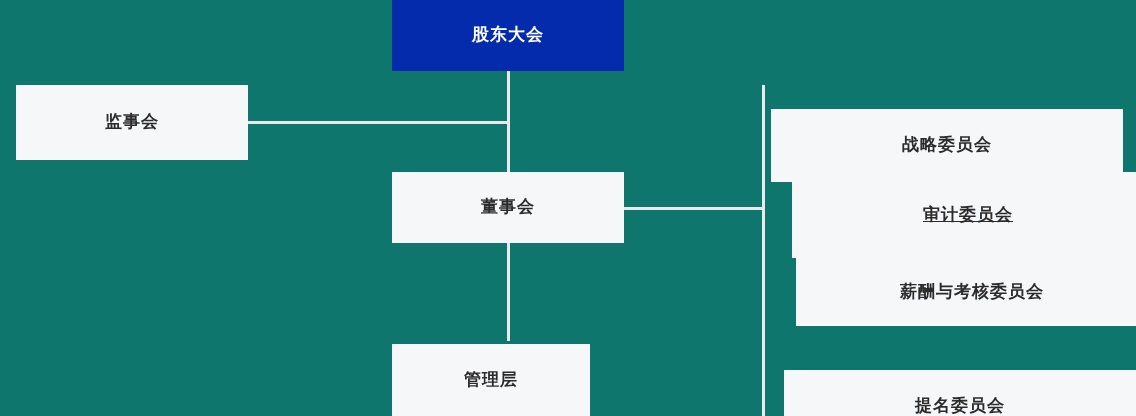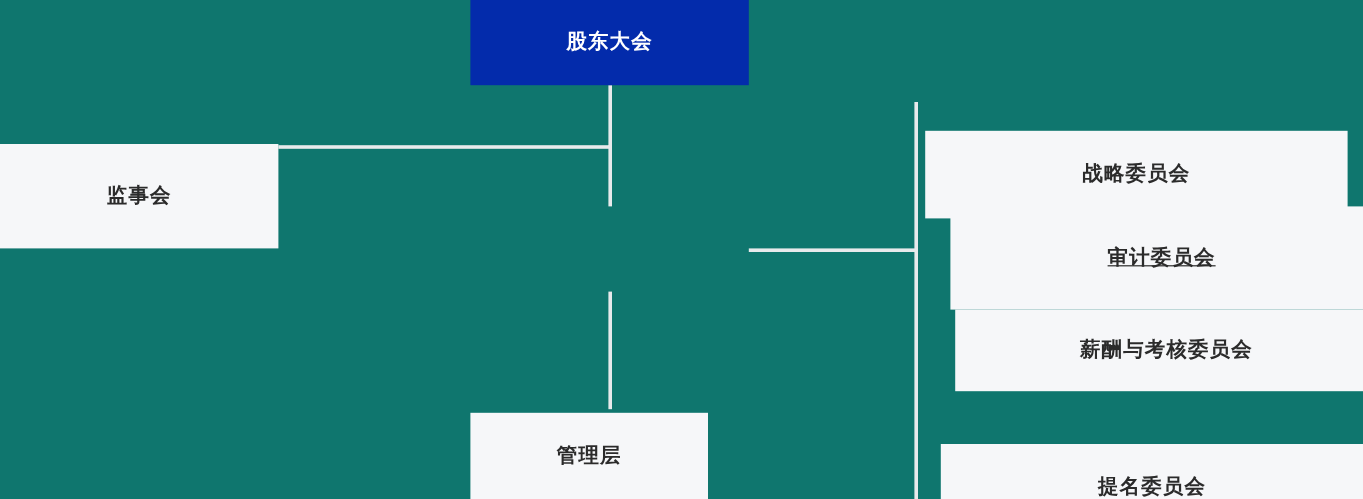--- a/index.html
+++ b/index.html
@@ -62,22 +62,23 @@
   <div class="connector connector-v" style="left:507px; top:121px; height:51px;"></div>
 
   <div class="connector connector-v" style="left:507px; top:243px; height:98px;"></div>
 
   <div class="connector connector-h" style="left:624px; top:207px; width:141px;"></div>
 
   <div class="connector connector-v" style="left:762px; top:85px; height:331px;"></div>
 
   <div class="node node-root" style="left:392px; top:0px; width:232px; height:71px;">股东大会</div>
 
-  <div class="node node-plain" style="left:0px; top:85px; width:232px; height:87px;margin-top:35px;">监事会</div>
+  <div class="node node-plain" style="left:16px; top:85px; width:232px; height:75px;">监事会</div>
 
+  <div class="node node-plain" style="left:392px; top:172px; width:232px; height:71px;">董事会</div>
 
   <div class="node node-plain" style="left:392px; top:344px; width:198px; height:72px;">管理层</div>
 
   <div class="node node-plain" style="left:771px; top:85px; width:352px; height:73px;margin-top:24px;">战略委员会</div>
 
   <div class="node node-plain" style="left:792px; top:172px; width:352px; height:86px;text-decoration:underline;">审计委员会</div>
 
   <div class="node node-plain" style="left:796px; top:258px; width:352px; height:68px;">薪酬与考核委员会</div>
 
   <div class="node node-plain" style="left:784px; top:344px; width:352px; height:72px;margin-top:26px;">提名委员会</div>

